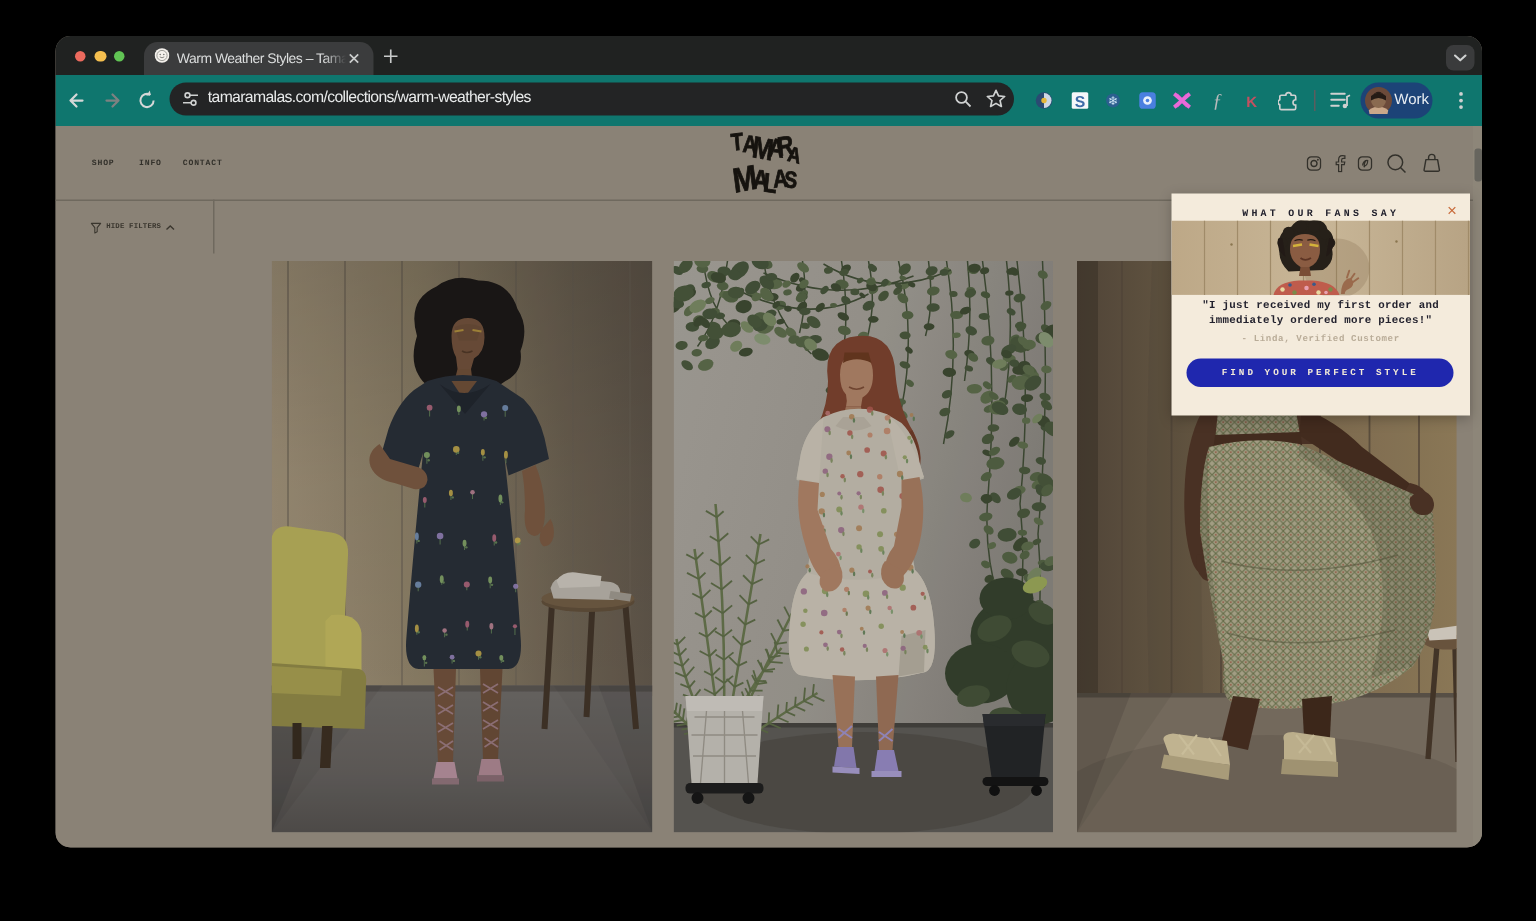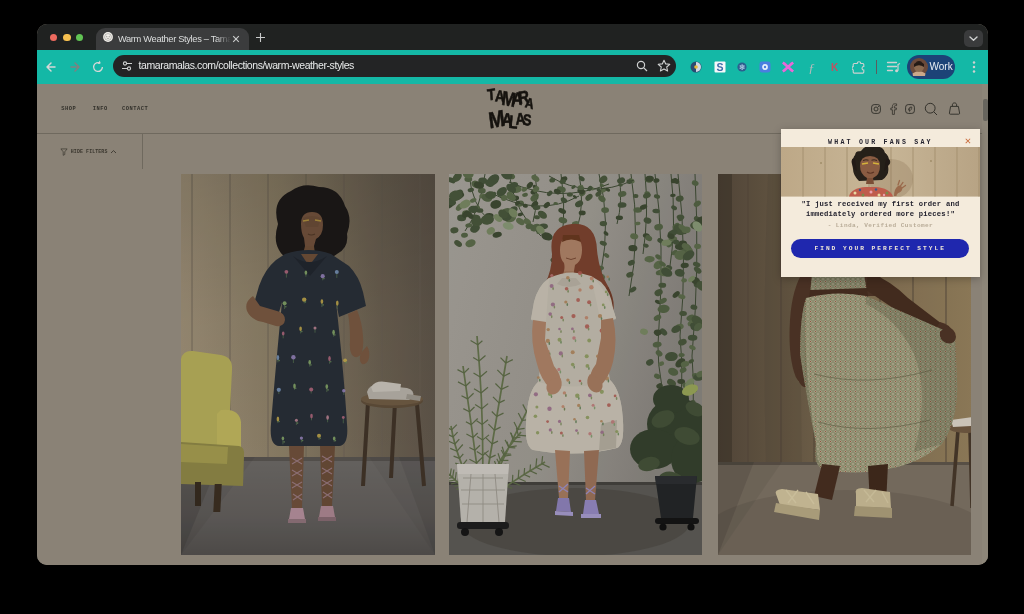--- a/index.html
+++ b/index.html
@@ -5,21 +5,21 @@
   html,body{margin:0;padding:0;background:#000;width:1024px;height:614px;overflow:hidden;}
   *{box-sizing:border-box;}
   body{font-family:"Liberation Sans",sans-serif;-webkit-font-smoothing:antialiased;}
   #win{position:absolute;left:37px;top:24px;width:951px;height:541px;border-radius:10px;overflow:hidden;background:#8a8276;}
   
   #tabbar{position:absolute;left:0;top:0;width:100%;height:26px;background:#202221;}
   .tl{position:absolute;top:10px;width:7.4px;height:7.4px;border-radius:50%;}
   #tab{position:absolute;left:58.9px;top:4px;width:153px;height:22px;background:#3b3c3d;border-radius:9px 9px 0 0;}
   #tabtitle{position:absolute;left:22px;top:4.5px;width:114px;font-size:9.3px;line-height:13px;color:#dcdede;letter-spacing:-0.33px;white-space:nowrap;overflow:hidden;-webkit-mask-image:linear-gradient(90deg,#000 86%,transparent 99%);}
   #chevbtn{position:absolute;left:927px;top:6px;width:19px;height:16.5px;background:#3a3b3c;border-radius:5px;}
-  #toolbar{position:absolute;left:0;top:26px;width:100%;height:34px;background:#14b8a6;}
+  #toolbar{position:absolute;left:0;top:26px;width:100%;height:34px;background:#0f766e;}
   #pill{position:absolute;left:76px;top:4.5px;width:563px;height:22px;border-radius:11px;background:#232425;}
   #url{position:absolute;left:25.5px;top:3.6px;font-size:10.5px;line-height:15px;color:#e9ebeb;letter-spacing:-0.42px;}
   .ticon{position:absolute;top:0;}
   
   #page{position:absolute;left:0;top:60px;width:951px;height:481px;background:#8a8276;font-family:"Liberation Mono",monospace;}
   #hr1{position:absolute;left:0;top:48.5px;width:951px;height:1px;background:#6f695e;}
   #vr1{position:absolute;left:105px;top:49px;width:1px;height:36px;background:#6f695e;}
   #filters{position:absolute;left:33.8px;top:64.8px;font-size:4.9px;font-weight:bold;letter-spacing:0.12px;color:#3a362e;}
   .ph{position:absolute;top:90.3px;width:253.5px;height:381.1px;overflow:hidden;}
   #sbthumb{position:absolute;left:945.5px;top:15px;width:5.5px;height:22px;background:#67655e;border-radius:2px;}

